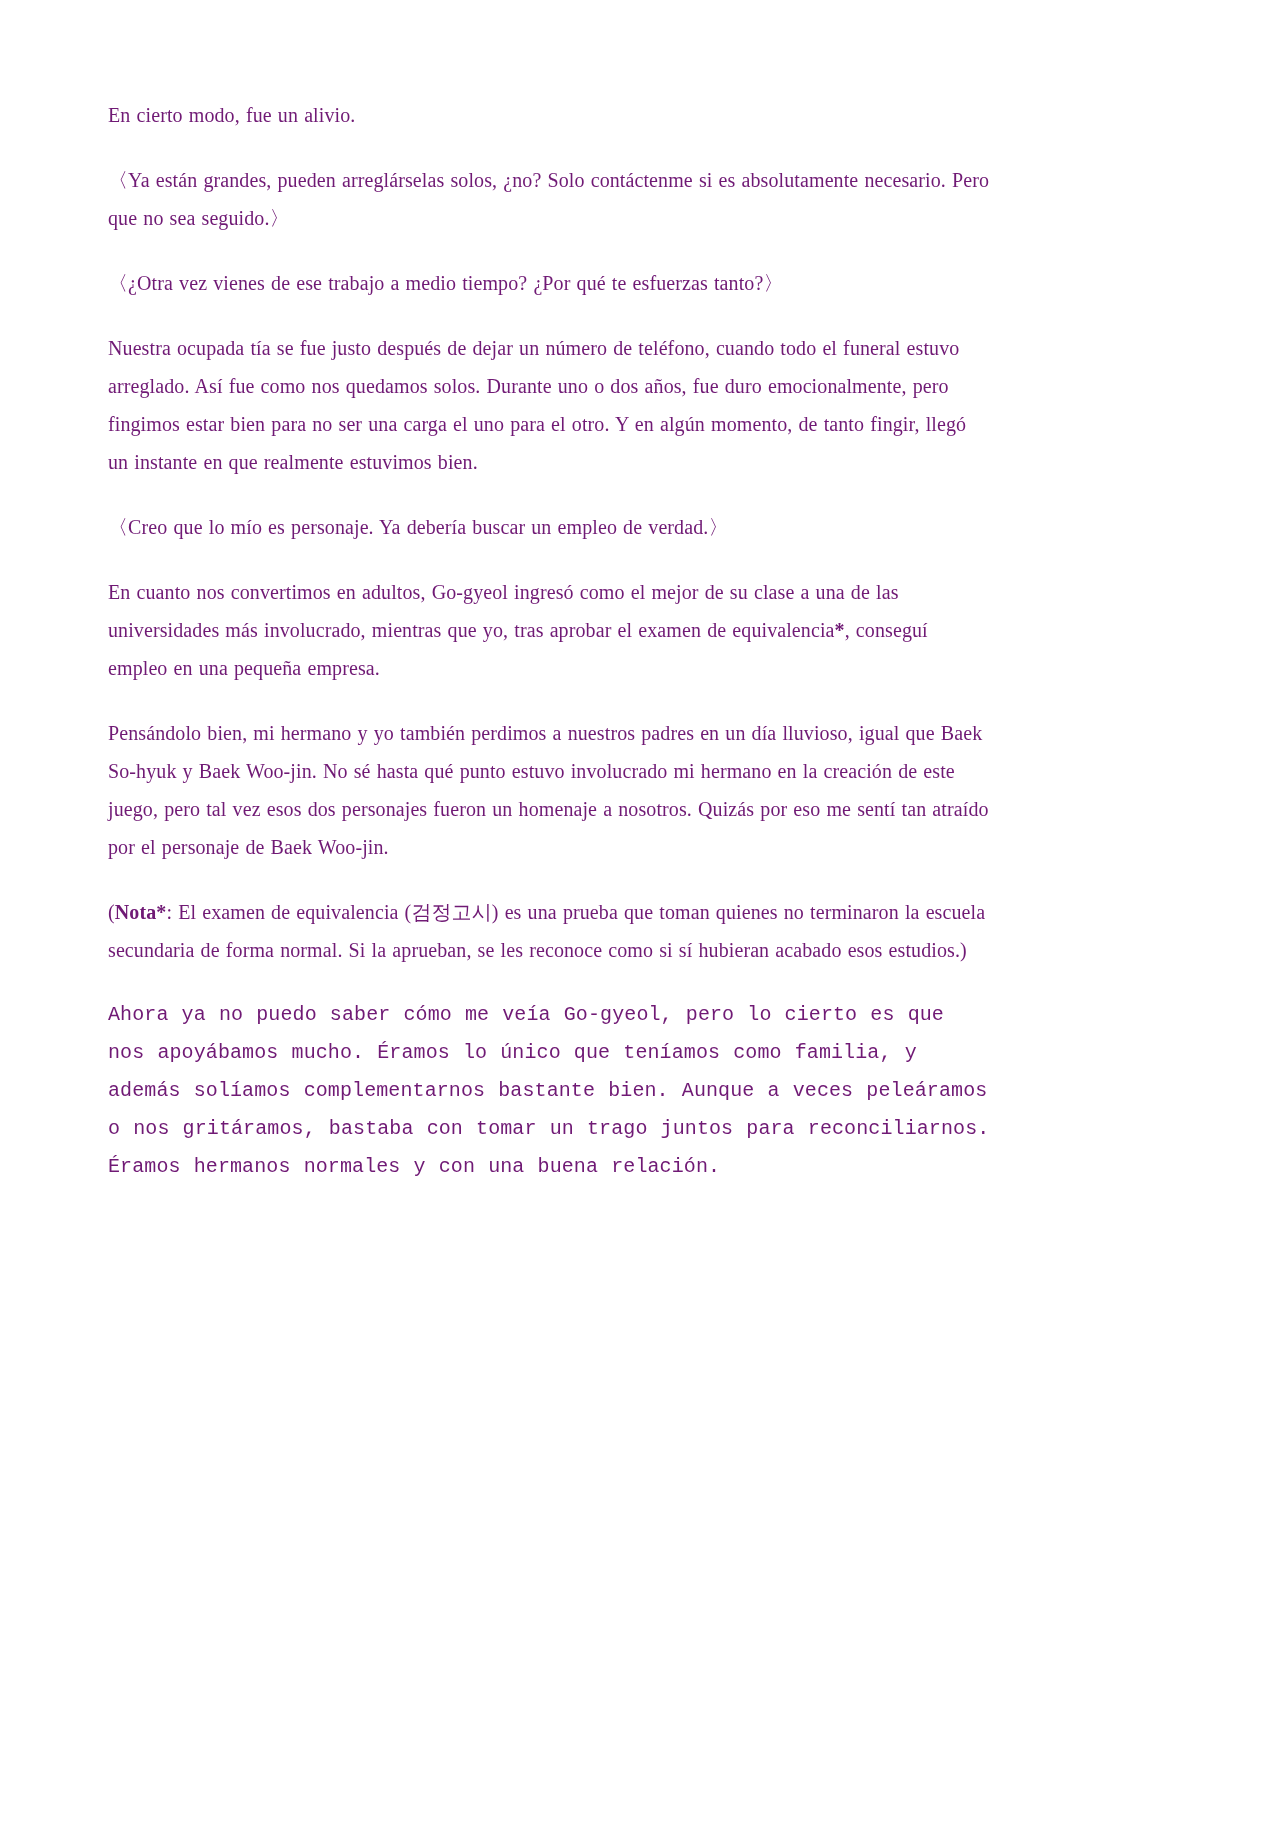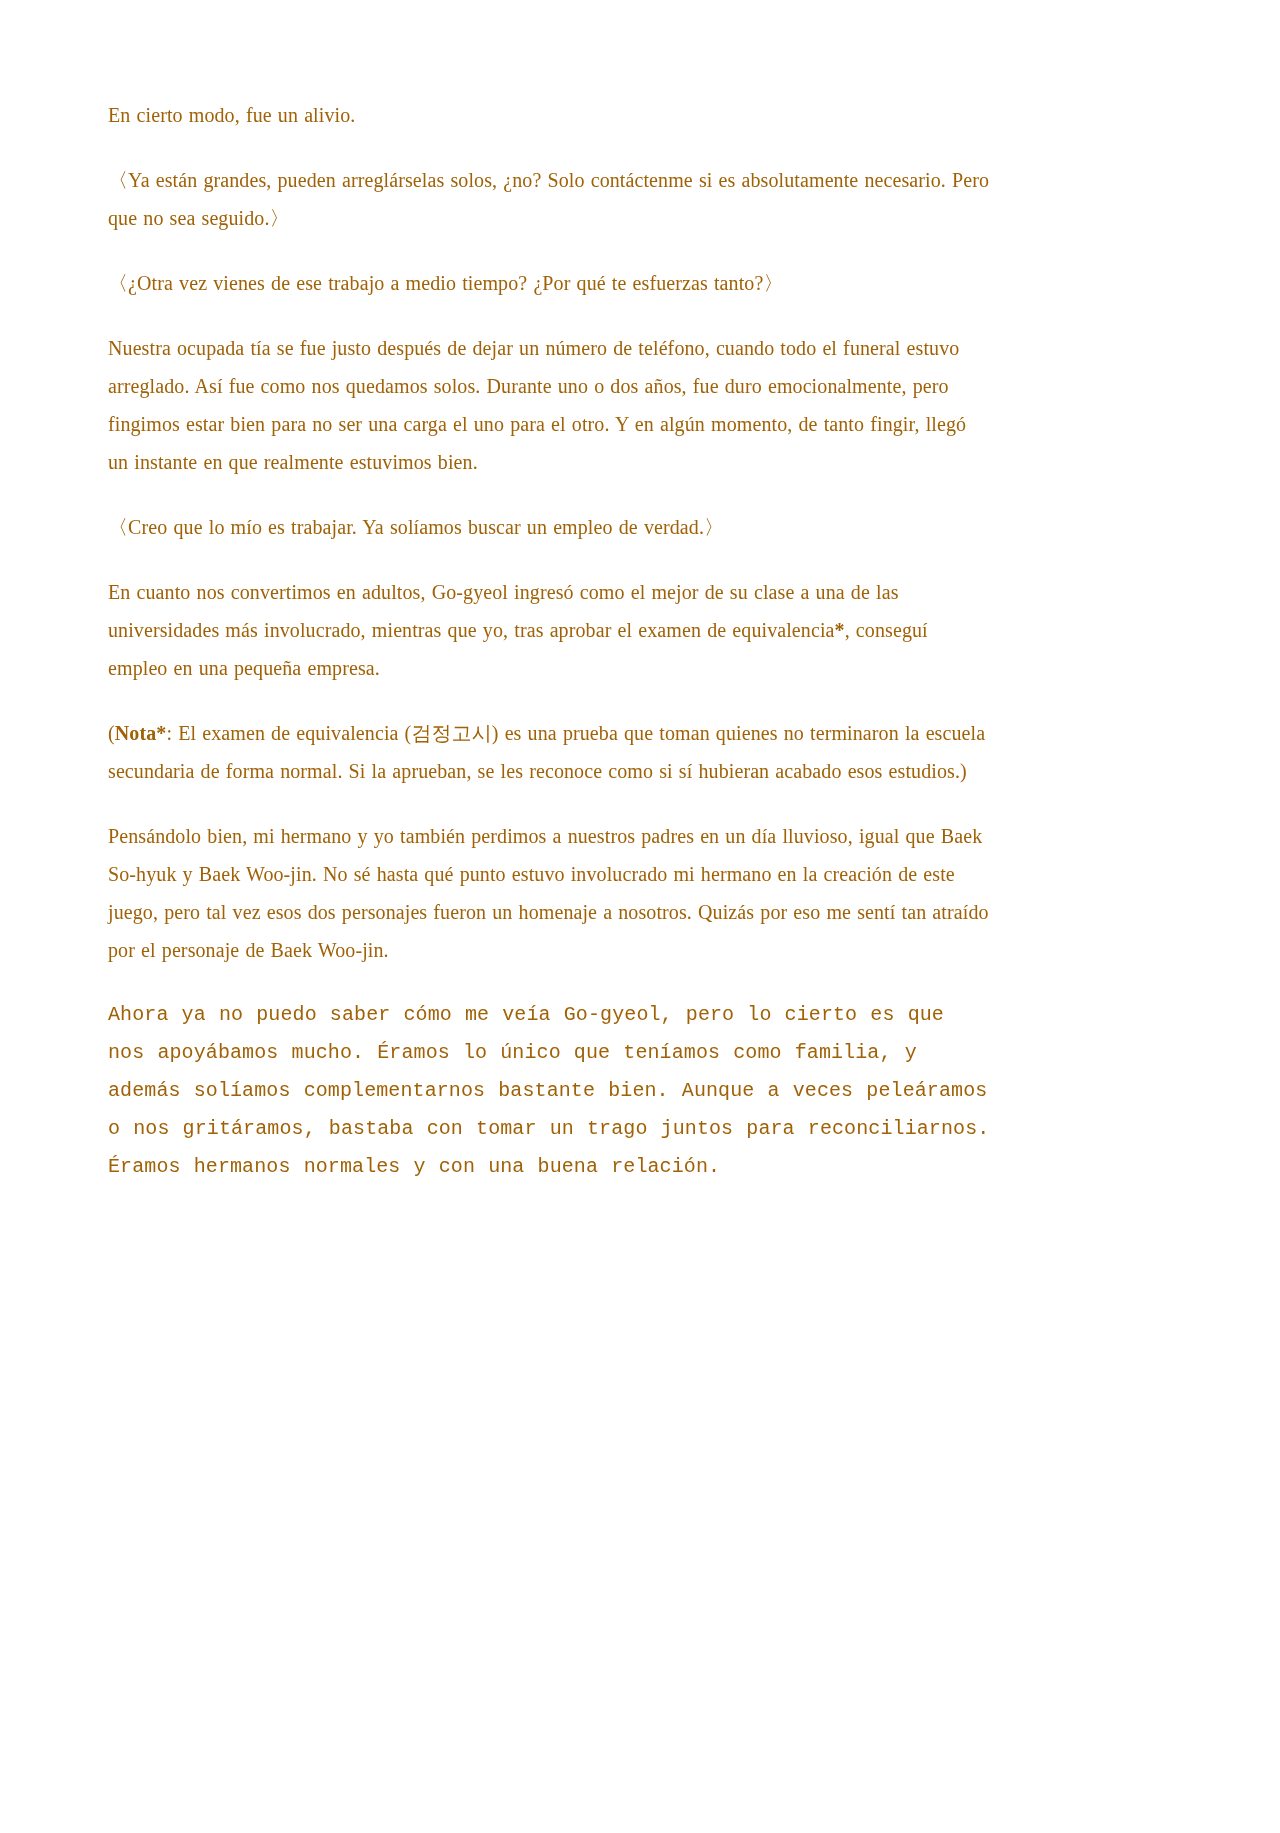--- a/index.html
+++ b/index.html
@@ -8,21 +8,21 @@
     background: #ffffff;
   }
   .page {
     position: relative;
     width: 1024px;
     min-height: 1833px;
     box-sizing: border-box;
     background: #ffffff;
     padding: 96px 0 50px 108px;
     font-family: "Liberation Serif", "DejaVu Serif", serif;
-    color: #a16207;
+    color: #701a75;
   }
   .content {
     width: 884px;
   }
   p.para {
     font-size: 20px;
     line-height: 38px;
     margin: 0 0 27px 0;
     letter-spacing: 0.1px;
     word-spacing: 1px;
@@ -37,19 +37,19 @@
 </style>
 </head>
 <body>
 
 <div class="page">
   <div class="content">
       <p class="para normal"><span>En cierto modo, fue un alivio.</span></p>
       <p class="para quote"><span>〈Ya están grandes, pueden arreglárselas solos, ¿no? Solo contáctenme si es absolutamente necesario. Pero que no sea seguido.〉</span></p>
       <p class="para quote"><span>〈¿Otra vez vienes de ese trabajo a medio tiempo? ¿Por qué te esfuerzas tanto?〉</span></p>
       <p class="para normal"><span>Nuestra ocupada tía se fue justo después de dejar un número de teléfono, cuando todo el funeral estuvo arreglado. Así fue como nos quedamos solos. Durante uno o dos años, fue duro emocionalmente, pero fingimos estar bien para no ser una carga el uno para el otro. Y en algún momento, de tanto fingir, llegó un instante en que realmente estuvimos bien.</span></p>
-      <p class="para quote"><span>〈Creo que lo mío es trabajar. Ya solíamos buscar un empleo de verdad.〉</span></p>
+      <p class="para quote"><span>〈Creo que lo mío es personaje. Ya debería buscar un empleo de verdad.〉</span></p>
       <p class="para normal"><span>En cuanto nos convertimos en adultos, Go-gyeol ingresó como el mejor de su clase a una de las universidades más involucrado, mientras que yo, tras aprobar el examen de equivalencia</span><span class="bold">*</span><span>, conseguí empleo en una pequeña empresa.</span></p>
+      <p class="para normal"><span>Pensándolo bien, mi hermano y yo también perdimos a nuestros padres en un día lluvioso, igual que Baek So-hyuk y Baek Woo-jin. No sé hasta qué punto estuvo involucrado mi hermano en la creación de este juego, pero tal vez esos dos personajes fueron un homenaje a nosotros. Quizás por eso me sentí tan atraído por el personaje de Baek Woo-jin.</span></p>
       <p class="para note"><span>(</span><span class="bold">Nota*</span><span>: El examen de equivalencia (검정고시) es una prueba que toman quienes no terminaron la escuela secundaria de forma normal. Si la aprueban, se les reconoce como si sí hubieran acabado esos estudios.)</span></p>
-      <p class="para normal"><span>Pensándolo bien, mi hermano y yo también perdimos a nuestros padres en un día lluvioso, igual que Baek So-hyuk y Baek Woo-jin. No sé hasta qué punto estuvo involucrado mi hermano en la creación de este juego, pero tal vez esos dos personajes fueron un homenaje a nosotros. Quizás por eso me sentí tan atraído por el personaje de Baek Woo-jin.</span></p>
       <p class="para normal"><span>Ahora ya no puedo saber cómo me veía Go-gyeol, pero lo cierto es que nos apoyábamos mucho. Éramos lo único que teníamos como familia, y además solíamos complementarnos bastante bien. Aunque a veces peleáramos o nos gritáramos, bastaba con tomar un trago juntos para reconciliarnos. Éramos hermanos normales y con una buena relación.</span></p>
     </div>
 </div>
 
 </body></html>

